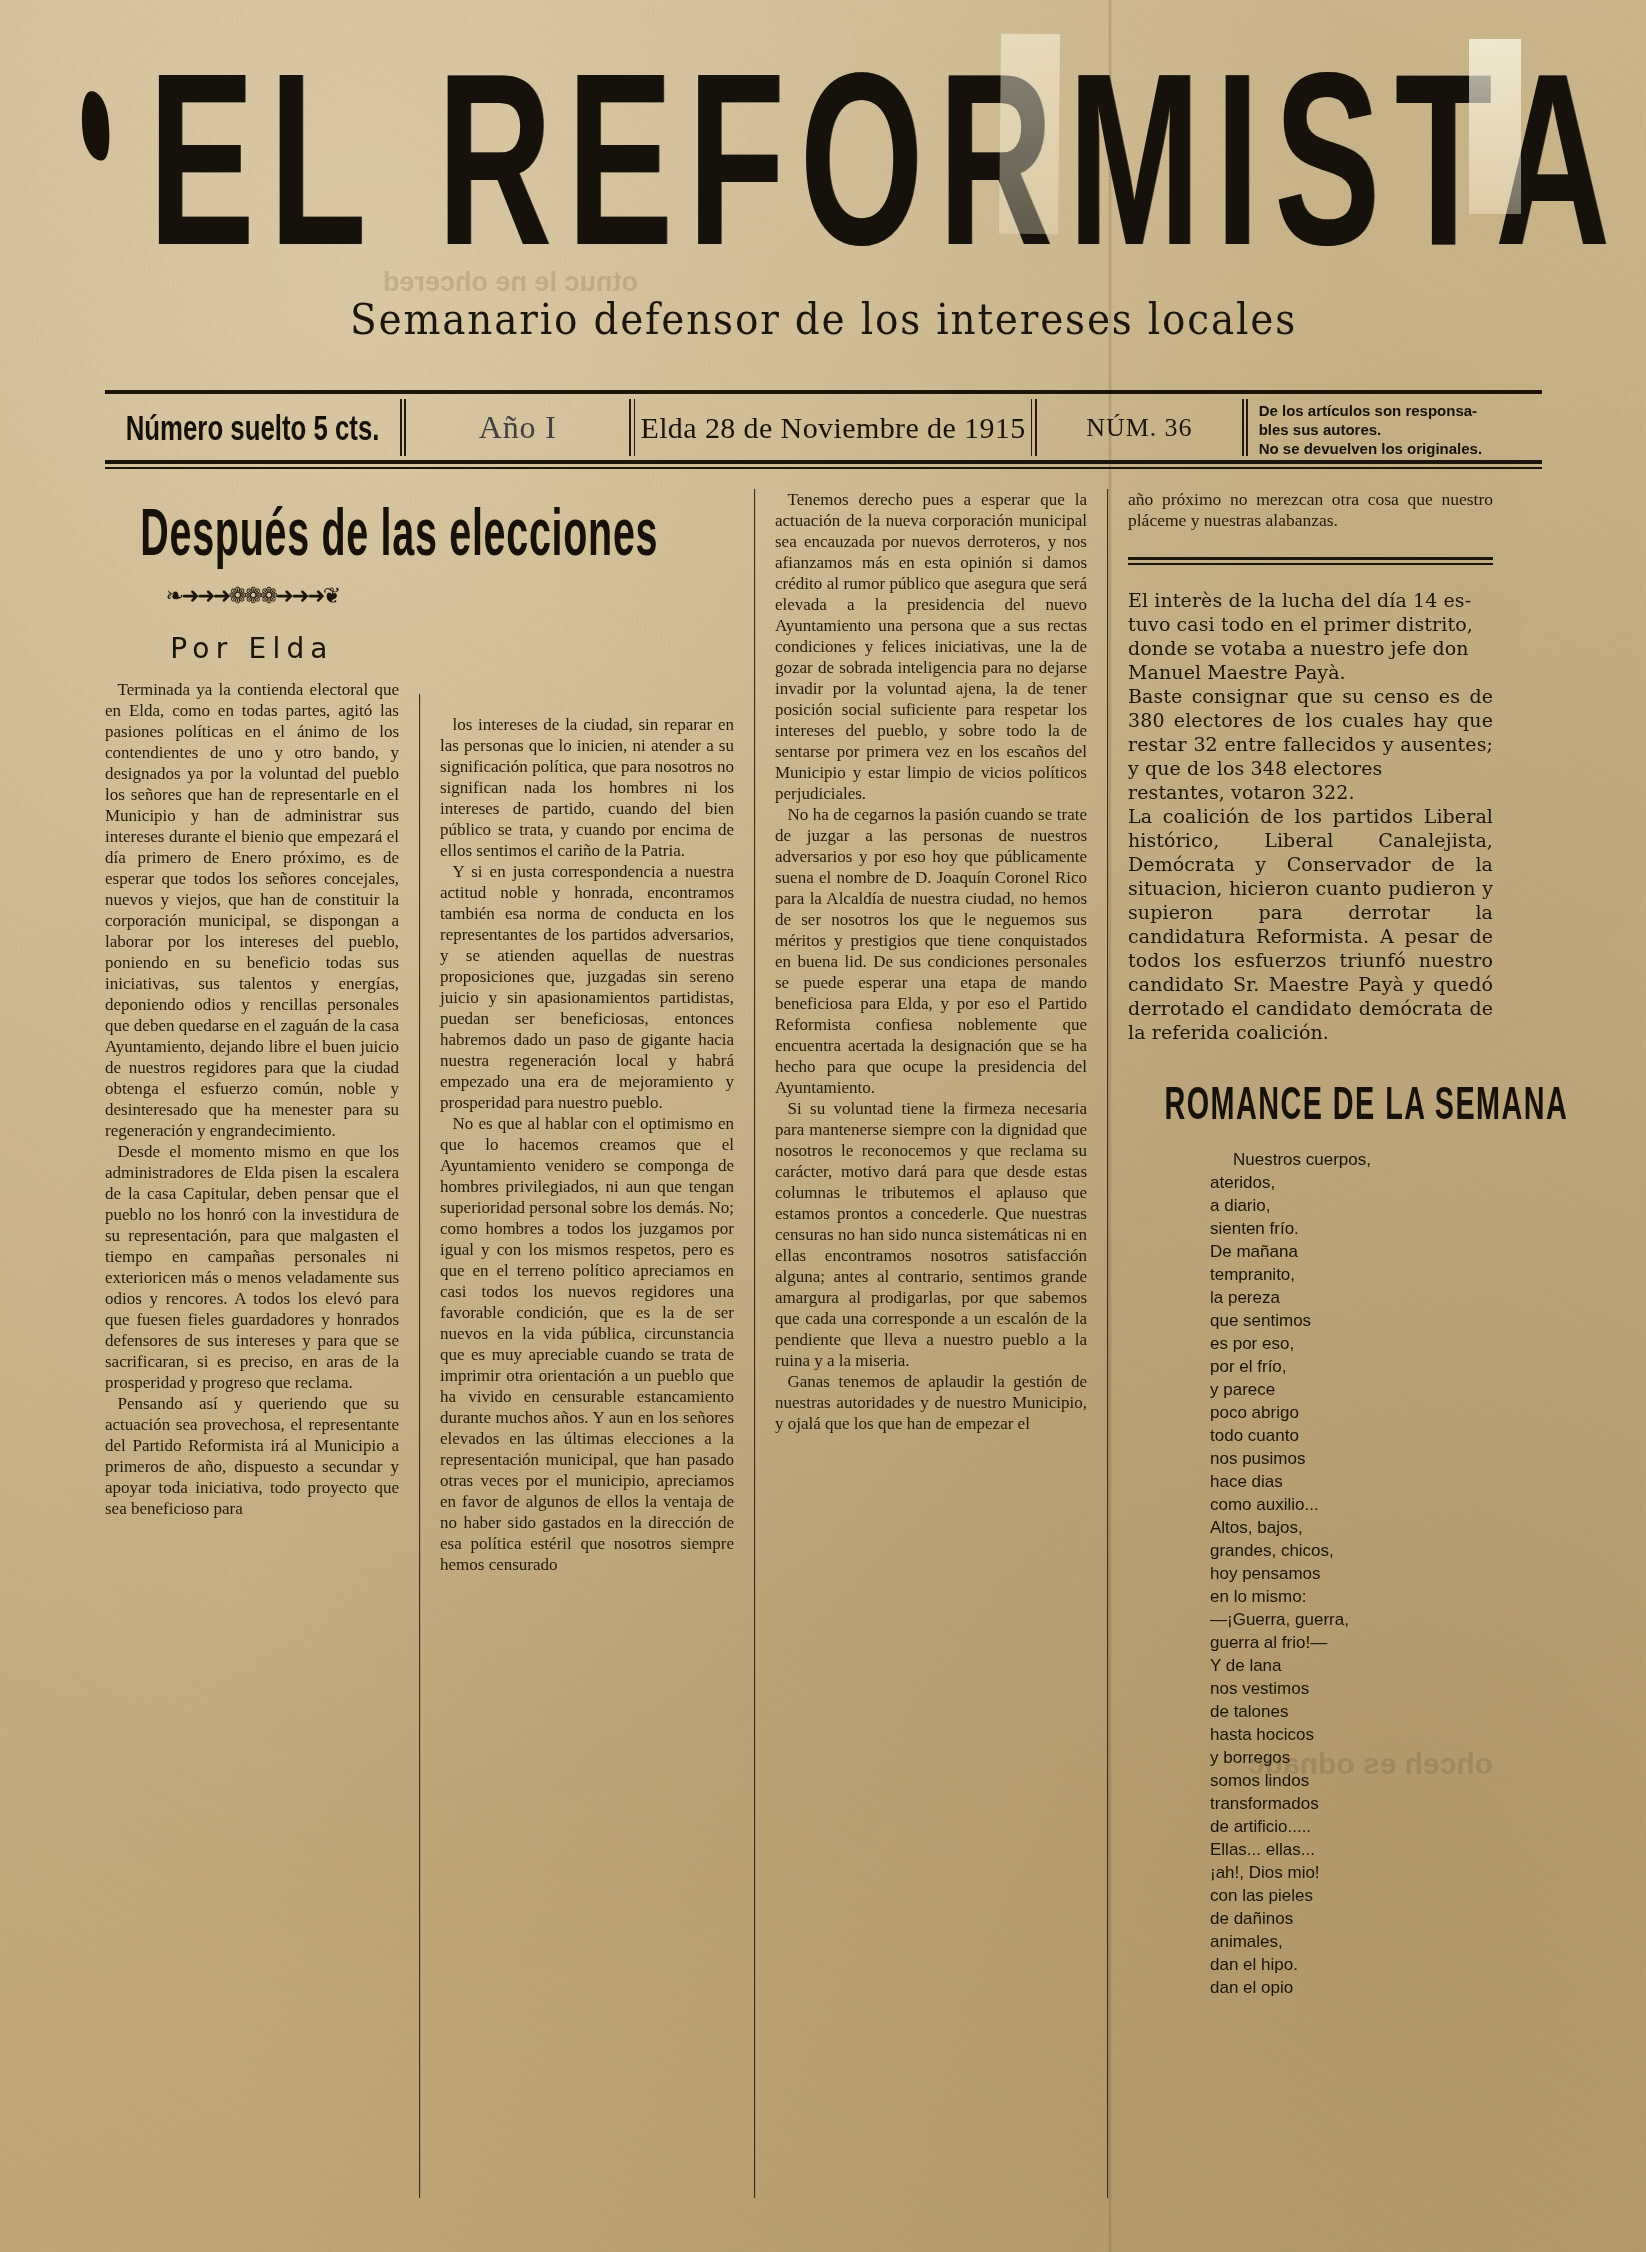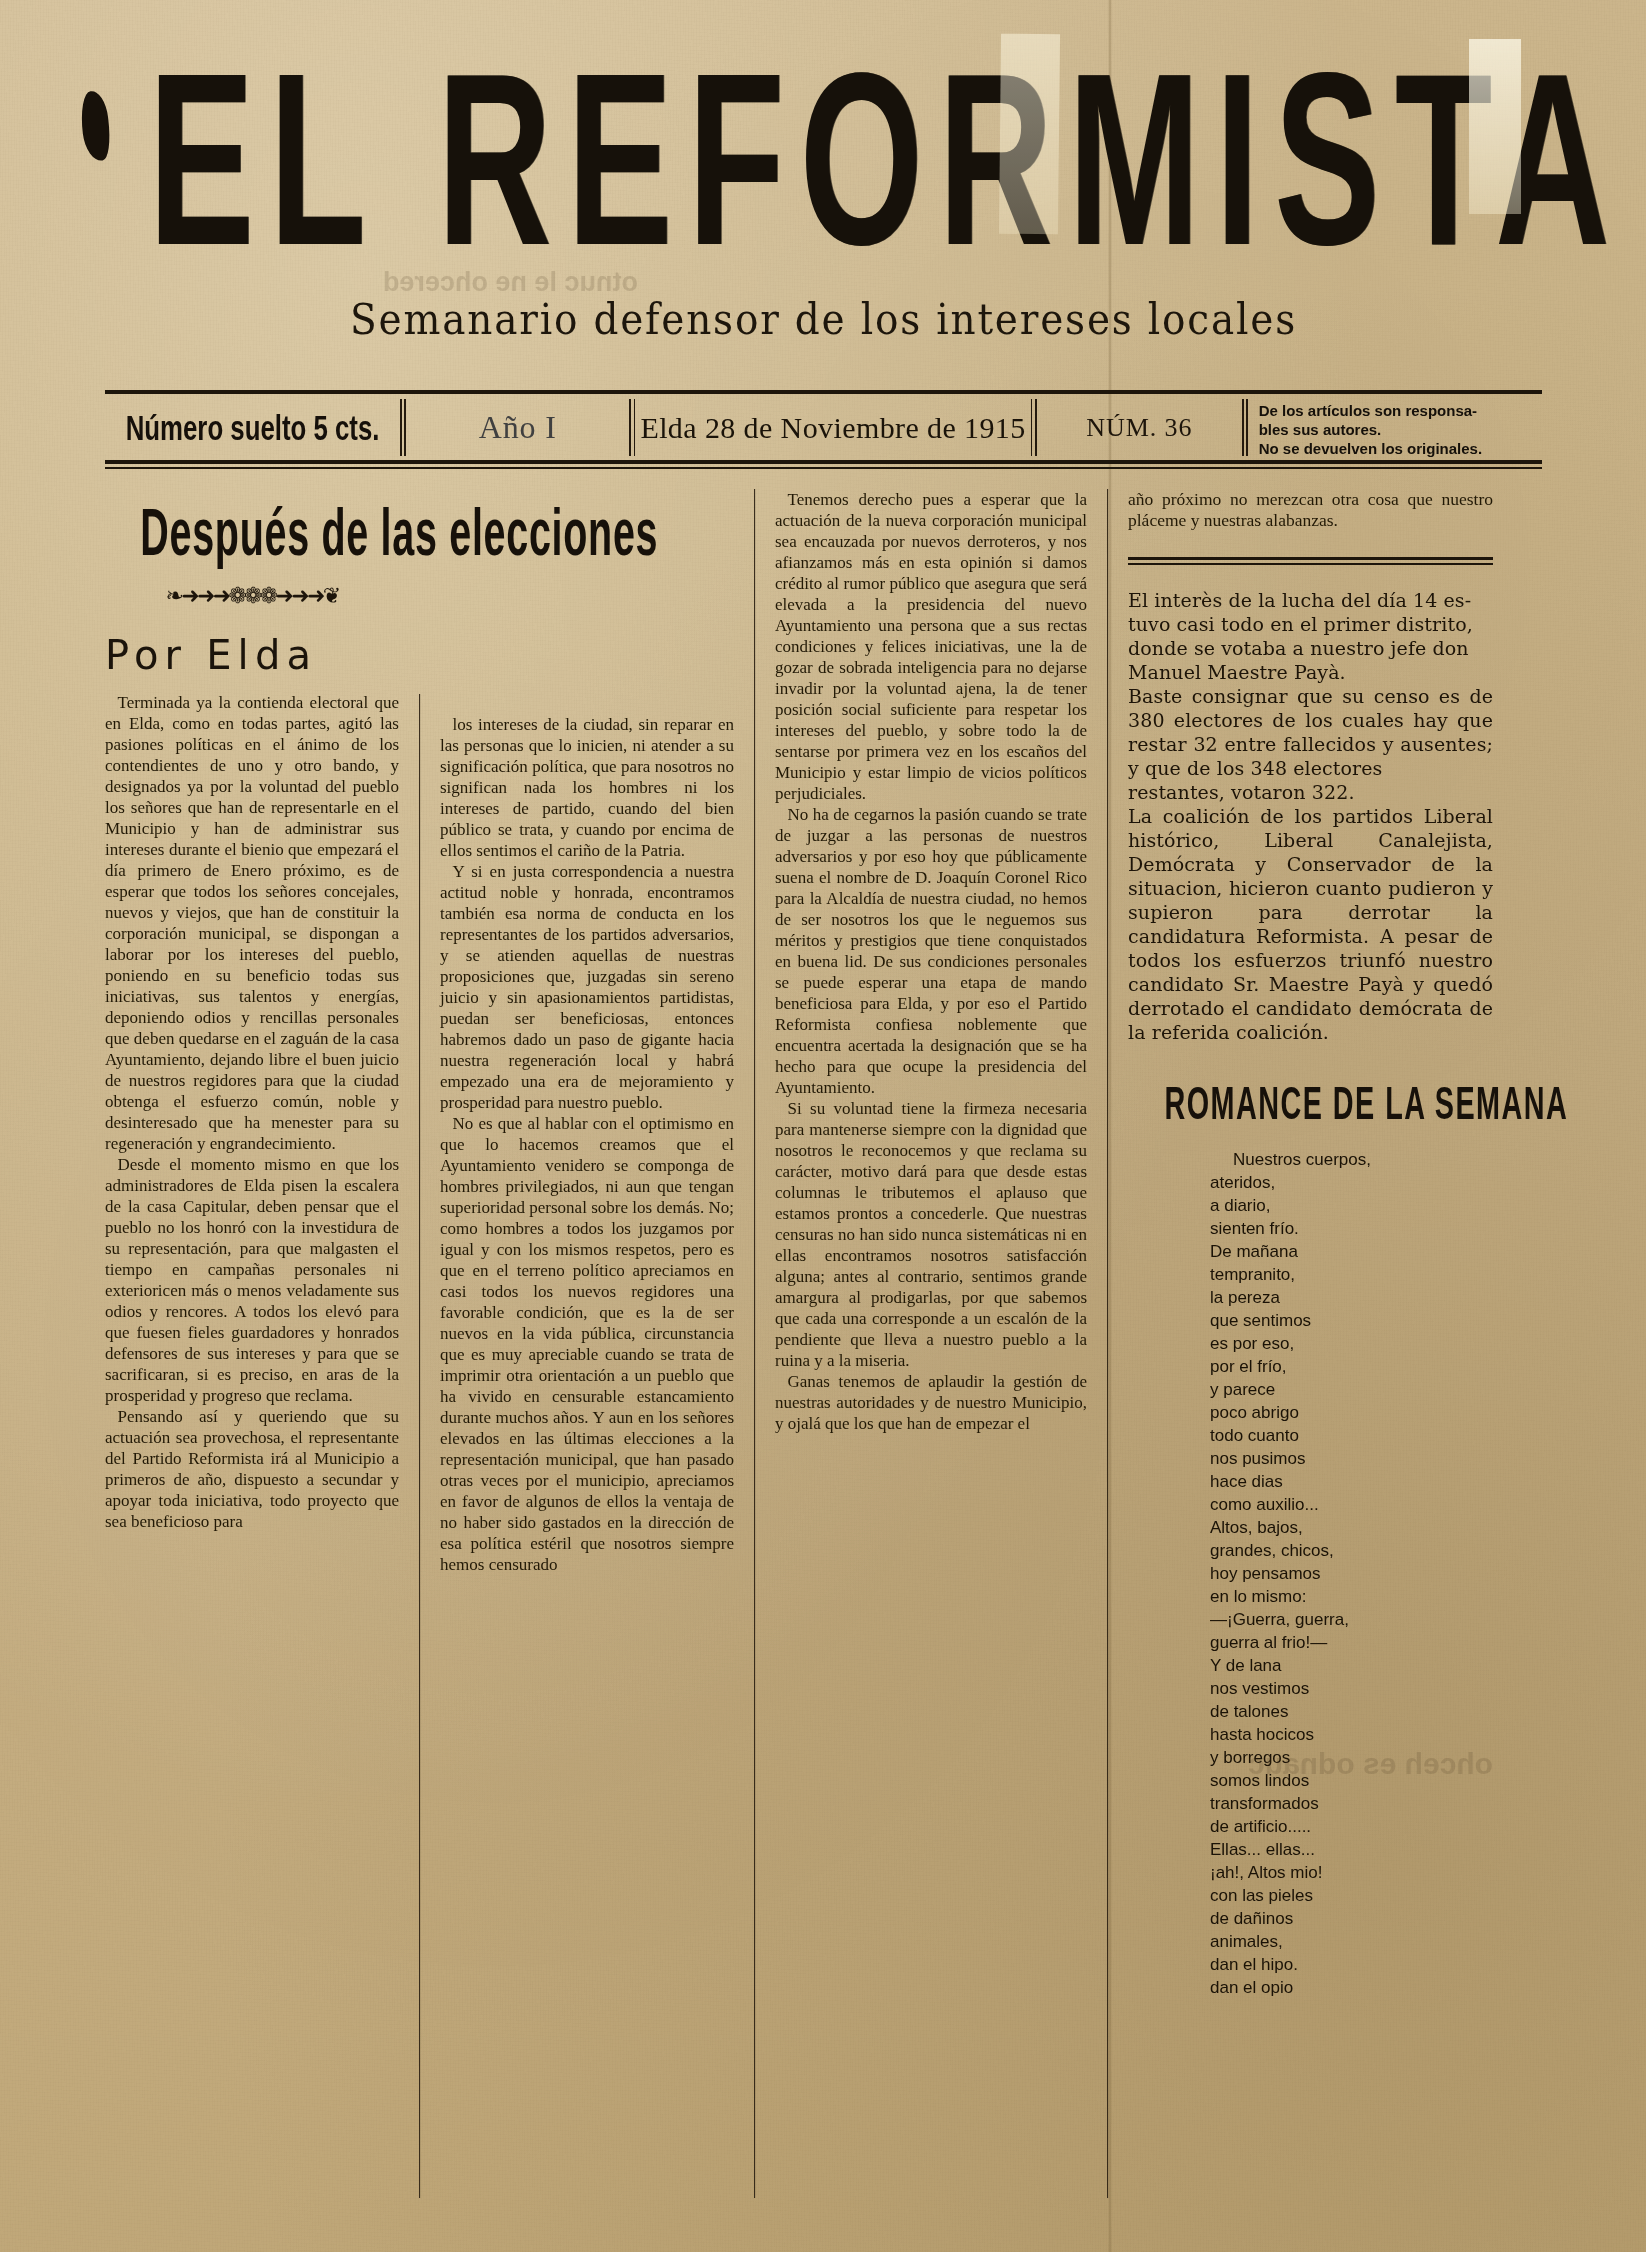--- a/index.html
+++ b/index.html
@@ -138,22 +138,22 @@
     font-size:52px; line-height:53px; color:#17110a;
     text-align:center; letter-spacing:0.9px;
     transform:scaleX(.76) scaleY(1.30); transform-origin:center top;
     white-space:nowrap; margin-top:10.7px;
   }
   .ornament{
     text-align:center; color:#1d150b; font-size:22px; letter-spacing:-2.7px;
     margin-top:32px; white-space:nowrap; overflow:hidden;
   }
   .subhead{
-    font-family:"DejaVu Sans", sans-serif;
-    font-size:40px; letter-spacing:6.2px; color:#1b140b;
+    text-align:center; font-family:"DejaVu Sans", sans-serif;
+    font-size:28px; letter-spacing:6.2px; color:#1b140b;
     margin-top:23px; font-weight:400;
   }
   .body-text{
     font-family:"Liberation Serif", serif;
     font-size:17px; line-height:21px;
     text-align:justify; color:#221906;
     margin-top:14.3px; hyphens:none;
   }
   .body-text p{ margin:0; text-indent:12.5px; }
   .col.c3 .body-text{ margin-top:1.8px; }
@@ -323,21 +323,21 @@
           <div>guerra al frio!—</div>
           <div>Y de lana</div>
           <div>nos vestimos</div>
           <div>de talones</div>
           <div>hasta hocicos</div>
           <div>y borregos</div>
           <div>somos lindos</div>
           <div>transformados</div>
           <div>de artificio.....</div>
           <div>Ellas... ellas...</div>
-          <div>¡ah!, Altos mio!</div>
+          <div>¡ah!, Dios mio!</div>
           <div>con las pieles</div>
           <div>de dañinos</div>
           <div>animales,</div>
           <div>dan el hipo.</div>
           <div>dan el opio</div>
         </div>
     </div>
 
   </div>
 

